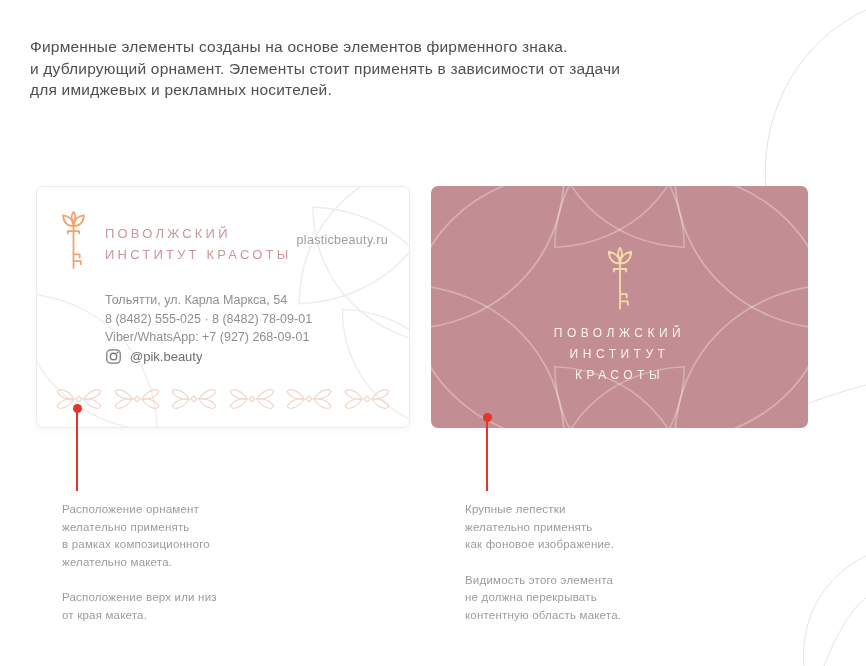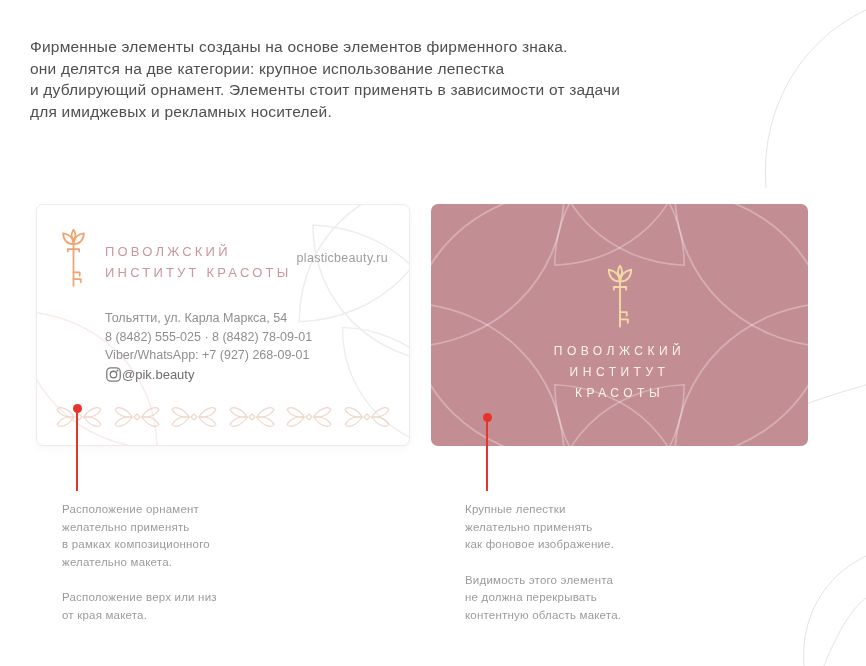--- a/index.html
+++ b/index.html
@@ -13,21 +13,21 @@
   .bg-decor { position:absolute; left:0; top:0; z-index:0; }
 
   
   .intro {
     position:absolute; left:30px; top:36px; z-index:2;
     font-size:15.5px; line-height:21.5px; color:#4f4f4f;
     letter-spacing:0.2px; white-space:nowrap;
   }
 
   
-  .card { position:absolute; top:204px; height:242px; border-radius:7px; overflow:hidden; z-index:1; }
+  .card { position:absolute; top:186px; height:242px; border-radius:7px; overflow:hidden; z-index:1; }
   .card-white {
     left:36px; width:374px; background:#ffffff;
     border:1px solid #ececec; box-shadow:0 2px 8px rgba(0,0,0,0.04);
   }
   .card-pink { left:431px; width:377px; background:#c38d94; }
 
   .card-decor { position:absolute; left:0; top:0; }
 
   .white-logo { position:absolute; left:20px; top:22px; color:#efa36f; }
   .brand-block {
@@ -38,21 +38,21 @@
   .website {
     position:absolute; right:21px; top:46px;
     font-size:12.5px; color:#9d9d9d; letter-spacing:0.3px;padding-left:27px;
   }
   .contacts {
     position:absolute; left:68px; top:104px;
     font-size:12.5px; line-height:18.5px; color:#8f8f8f; white-space:nowrap;
   }
   .insta-row {
     position:absolute; left:68px; top:161px;
-    display:flex; align-items:center; 
+    display:flex; align-items:center; gap:8px;
     font-size:13px; color:#6f6f6f;
   }
   .insta-row svg { color:#7a7a7a; }
   .ornament-row {
     position:absolute; left:17px; right:17px; top:198px; height:28px;
     display:flex; justify-content:space-between; align-items:center;
     color:#eccfc0; opacity:0.85;
   }
 
   .pink-content {
@@ -112,21 +112,20 @@
     <g fill="none" stroke="#e6e4e2" stroke-width="1">
       <path d="M866 10 C798 42 760 112 766 188"></path>
       <path d="M806 404 C828 396 848 390 866 385"></path>
       <path d="M866 556 C824 576 800 618 804 666"></path>
       <path d="M824 666 C838 630 854 606 866 598"></path>
     </g>
   </svg>
 
   <div class="intro">
     <div>Фирменные элементы созданы на основе элементов фирменного знака.</div>
-    <div>они делятся на две категории: крупное использование лепестка</div>
     <div>и дублирующий орнамент. Элементы стоит применять в зависимости от задачи</div>
     <div>для имиджевых и рекламных носителей.</div>
   </div>
 
   <div class="card card-white">
 
     <svg class="card-decor" width="374" height="242" viewBox="0 0 374 242">
       <g fill="none" stroke="#ededea" stroke-width="1">
         <use href="#leaf" transform="translate(256,-32) scale(1.55)"></use>
         <use href="#leaf" transform="translate(420,14) scale(-1.5,1.5)"></use>

